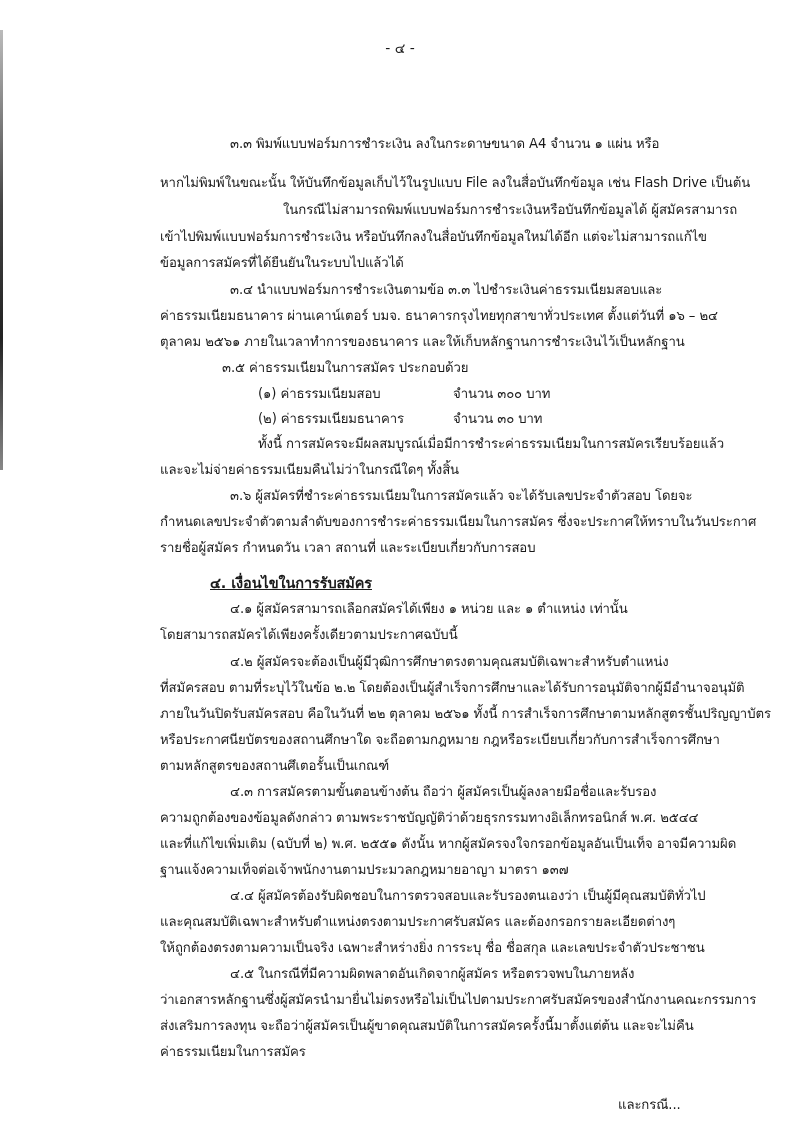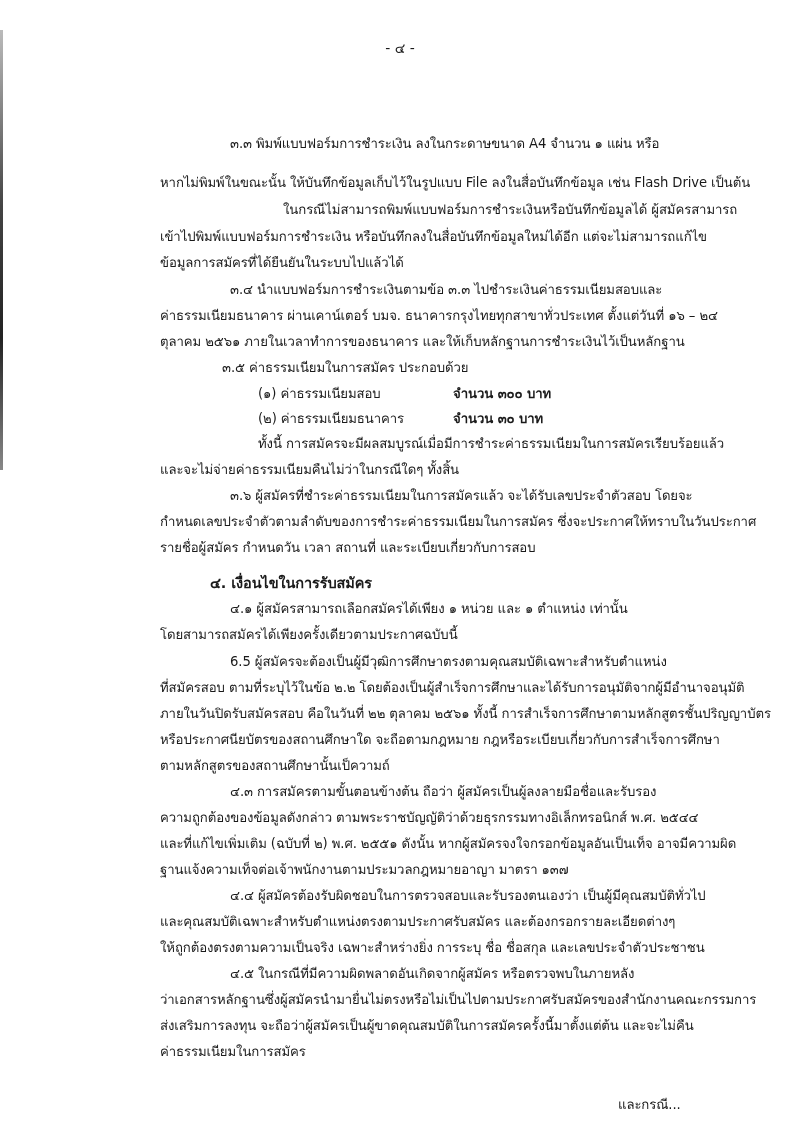--- a/index.html
+++ b/index.html
@@ -3,23 +3,23 @@
 <meta charset="utf-8">
 <style>
   html, body { margin:0; padding:0; }
   body { width:800px; height:1132px; background:#ffffff; position:relative; overflow:hidden;
          font-family:"DejaVu Sans", sans-serif; color:#1a1a1a; }
   .scan-edge { position:absolute; left:0; top:30px; width:3px; height:440px;
                background:linear-gradient(#bbb, #444 40%, #222 70%, #888); }
   .page-num { position:absolute; top:37px; left:0; width:800px; text-align:center; font-size:14px; }
   .line { position:absolute; font-size:13.2px; white-space:nowrap; line-height:20px; letter-spacing:-0.1px; }
   .b { font-weight:normal; }
-  .heading { font-size:14.5px; font-weight:bold; }
+  .heading { font-size:14.5px; font-weight:bold;text-decoration:underline; }
   .fee-label { display:inline-block; width:195px; }
-  .fee-amt { display:inline-block;font-weight:bold; }
+  .fee-amt { display:inline-block; }
 </style>
 </head>
 <body>
 
 <div class="scan-edge"></div>
 
 <div class="page-num">- ๔ -</div>
 
 <div class="line" style="left:230px;top:134px">๓.๓ พิมพ์แบบฟอร์มการชำระเงิน ลงในกระดาษขนาด A4 จำนวน ๑ แผ่น หรือ</div>
 <div class="line" style="left:160px;top:173px">หากไม่พิมพ์ในขณะนั้น ให้บันทึกข้อมูลเก็บไว้ในรูปแบบ File ลงในสื่อบันทึกข้อมูล เช่น Flash Drive เป็นต้น</div>
@@ -37,25 +37,25 @@
 <div class="line" style="left:258px;top:434px">ทั้งนี้ การสมัครจะมีผลสมบูรณ์เมื่อมีการชำระค่าธรรมเนียมในการสมัครเรียบร้อยแล้ว</div>
 <div class="line" style="left:160px;top:460px">และจะไม่จ่ายค่าธรรมเนียมคืนไม่ว่าในกรณีใดๆ ทั้งสิ้น</div>
 <div class="line" style="left:230px;top:486px">๓.๖ ผู้สมัครที่ชำระค่าธรรมเนียมในการสมัครแล้ว จะได้รับเลขประจำตัวสอบ โดยจะ</div>
 <div class="line" style="left:160px;top:512px">กำหนดเลขประจำตัวตามลำดับของการชำระค่าธรรมเนียมในการสมัคร ซึ่งจะประกาศให้ทราบในวันประกาศ</div>
 <div class="line" style="left:160px;top:538px">รายชื่อผู้สมัคร กำหนดวัน เวลา สถานที่ และระเบียบเกี่ยวกับการสอบ</div>
 
 <div class="line heading" style="left:210px;top:573px">๔. เงื่อนไขในการรับสมัคร</div>
 
 <div class="line" style="left:230px;top:599px"><span>๔.๑ ผู้สมัครสามารถเลือกสมัครได้เพียง </span><span class="b">๑ หน่วย และ ๑ ตำแหน่ง</span><span> เท่านั้น</span></div>
 <div class="line" style="left:160px;top:625px">โดยสามารถสมัครได้เพียงครั้งเดียวตามประกาศฉบับนี้</div>
-<div class="line" style="left:230px;top:652px">6.5 ผู้สมัครจะต้องเป็นผู้มีวุฒิการศึกษาตรงตามคุณสมบัติเฉพาะสำหรับตำแหน่ง</div>
+<div class="line" style="left:230px;top:652px">๔.๒ ผู้สมัครจะต้องเป็นผู้มีวุฒิการศึกษาตรงตามคุณสมบัติเฉพาะสำหรับตำแหน่ง</div>
 <div class="line" style="left:160px;top:678px">ที่สมัครสอบ ตามที่ระบุไว้ในข้อ ๒.๒ โดยต้องเป็นผู้สำเร็จการศึกษาและได้รับการอนุมัติจากผู้มีอำนาจอนุมัติ</div>
 <div class="line" style="left:160px;top:704px"><span>ภายในวันปิดรับสมัครสอบ </span><span class="b">คือในวันที่ ๒๒ ตุลาคม ๒๕๖๑</span><span> ทั้งนี้ การสำเร็จการศึกษาตามหลักสูตรชั้นปริญญาบัตร</span></div>
 <div class="line" style="left:160px;top:730px">หรือประกาศนียบัตรของสถานศึกษาใด จะถือตามกฎหมาย กฎหรือระเบียบเกี่ยวกับการสำเร็จการศึกษา</div>
-<div class="line" style="left:160px;top:756px">ตามหลักสูตรของสถานศึกษานั้นเป็ความถ์</div>
+<div class="line" style="left:160px;top:756px">ตามหลักสูตรของสถานศึเตอรั้นเป็นเกณฑ์</div>
 <div class="line" style="left:230px;top:782px">๔.๓ การสมัครตามขั้นตอนข้างต้น ถือว่า ผู้สมัครเป็นผู้ลงลายมือชื่อและรับรอง</div>
 <div class="line" style="left:160px;top:808px">ความถูกต้องของข้อมูลดังกล่าว ตามพระราชบัญญัติว่าด้วยธุรกรรมทางอิเล็กทรอนิกส์ พ.ศ. ๒๕๔๔</div>
 <div class="line" style="left:160px;top:834px">และที่แก้ไขเพิ่มเติม (ฉบับที่ ๒) พ.ศ. ๒๕๕๑ ดังนั้น หากผู้สมัครจงใจกรอกข้อมูลอันเป็นเท็จ อาจมีความผิด</div>
 <div class="line" style="left:160px;top:860px">ฐานแจ้งความเท็จต่อเจ้าพนักงานตามประมวลกฎหมายอาญา มาตรา ๑๓๗</div>
 <div class="line" style="left:230px;top:886px">๔.๔ ผู้สมัครต้องรับผิดชอบในการตรวจสอบและรับรองตนเองว่า เป็นผู้มีคุณสมบัติทั่วไป</div>
 <div class="line" style="left:160px;top:912px">และคุณสมบัติเฉพาะสำหรับตำแหน่งตรงตามประกาศรับสมัคร และต้องกรอกรายละเอียดต่างๆ</div>
 <div class="line" style="left:160px;top:938px">ให้ถูกต้องตรงตามความเป็นจริง เฉพาะสำหร่างยิ่ง การระบุ ชื่อ ชื่อสกุล และเลขประจำตัวประชาชน</div>
 <div class="line" style="left:230px;top:964px">๔.๕ ในกรณีที่มีความผิดพลาดอันเกิดจากผู้สมัคร หรือตรวจพบในภายหลัง</div>
 <div class="line" style="left:160px;top:990px">ว่าเอกสารหลักฐานซึ่งผู้สมัครนำมายื่นไม่ตรงหรือไม่เป็นไปตามประกาศรับสมัครของสำนักงานคณะกรรมการ</div>
 <div class="line" style="left:160px;top:1016px">ส่งเสริมการลงทุน จะถือว่าผู้สมัครเป็นผู้ขาดคุณสมบัติในการสมัครครั้งนี้มาตั้งแต่ต้น และจะไม่คืน</div>

